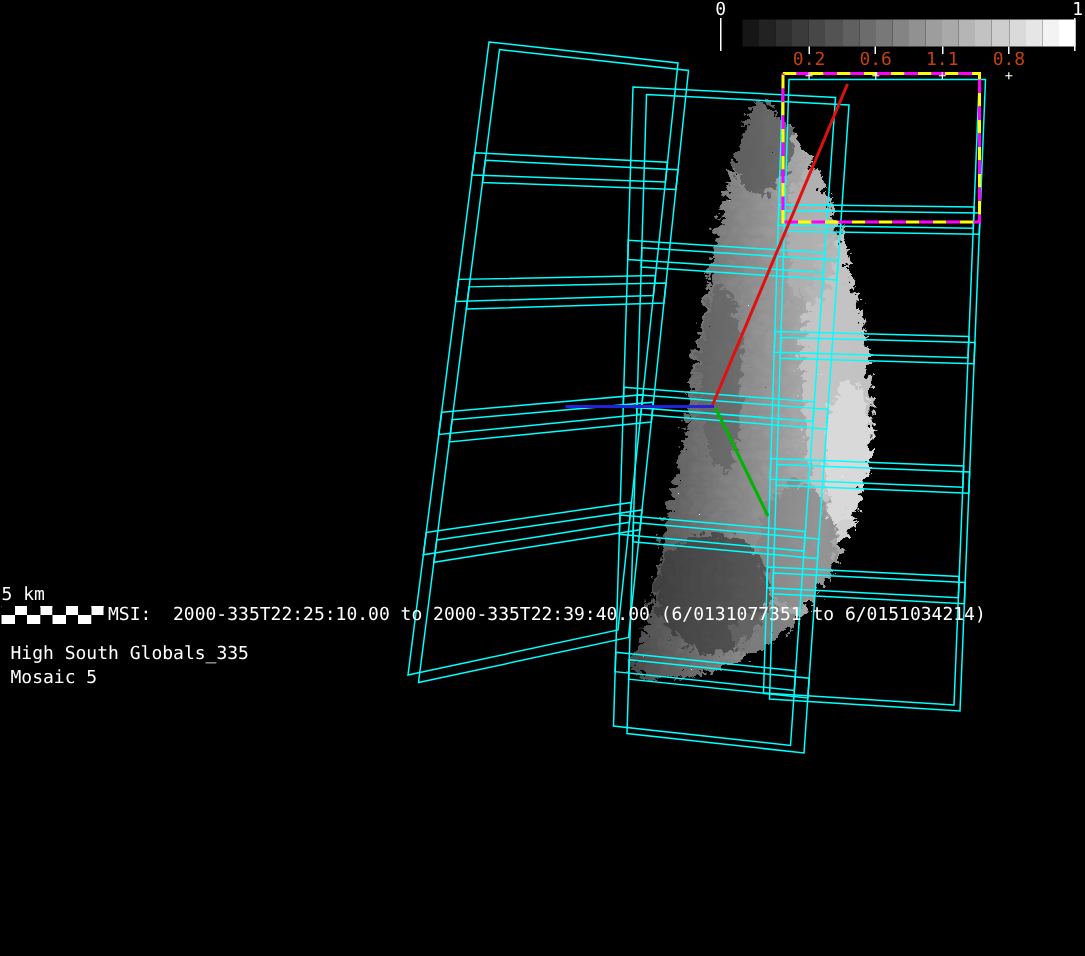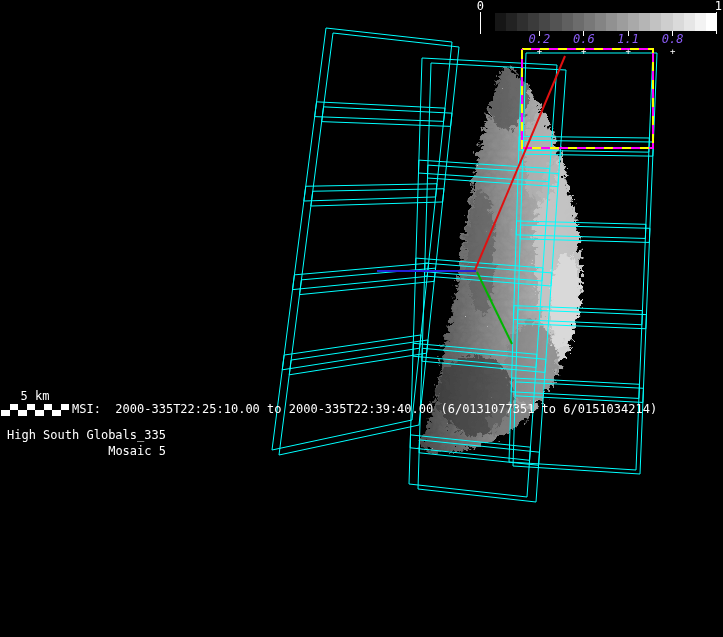--- a/index.html
+++ b/index.html
@@ -9,32 +9,32 @@
   svg#scene{position:absolute;left:0;top:0;}
   
   .cb-min{position:absolute;left:468px;top:0;width:16px;text-align:right;}
   .cb-max{position:absolute;left:706px;top:0;width:16px;text-align:right;}
   .cb-endtick{position:absolute;top:12px;width:1px;height:22px;background:#fff;}
   .cb-endtick.left{left:480px;}
   .cb-endtick.right{left:716px;}
   #cb-cells{position:absolute;display:flex;}
   .cb-cell{flex:1 1 auto;height:100%;}
   .cb-tick{position:absolute;width:1px;height:5px;background:#fff;}
-  .cb-ticklabel{position:absolute;transform:translateX(-50%);color:#8b5cf6;font-size:12px;font-style:italic;}
+  .cb-ticklabel{position:absolute;transform:translateX(-50%);color:#c2410c;font-size:12px;}
   .cb-plus{position:absolute;transform:translateX(-50%);color:#fff;font-size:9px;line-height:9px;}
   
-  .sb-label{position:absolute;left:1px;top:390px;width:68px;text-align:center;
+  .sb-label{position:absolute;left:1px;top:390px;width:68px;
             border-bottom:1px solid #fff;padding-bottom:1px;}
   #sb-checker{position:absolute;left:1px;top:404px;width:68px;height:12px;display:flex;flex-direction:column;}
   .sb-row{flex:1 1 auto;display:flex;}
   .sb-cell{flex:1 1 auto;}
   
   .status{position:absolute;left:72px;top:403px;}
   .caption{position:absolute;left:7px;top:429px;}
-  .caption div{margin-bottom:3px;text-align:right;}
+  .caption div{margin-bottom:3px;}
 </style>
 </head>
 <body>
 
 <div class="screen">
 
   <svg id="scene" width="723" height="637" viewBox="0 0 723 637">
       <defs>
         <linearGradient id="astgrad" x1="0" y1="0" x2="1" y2="0">
           <stop offset="0" stop-color="#474747"></stop>

